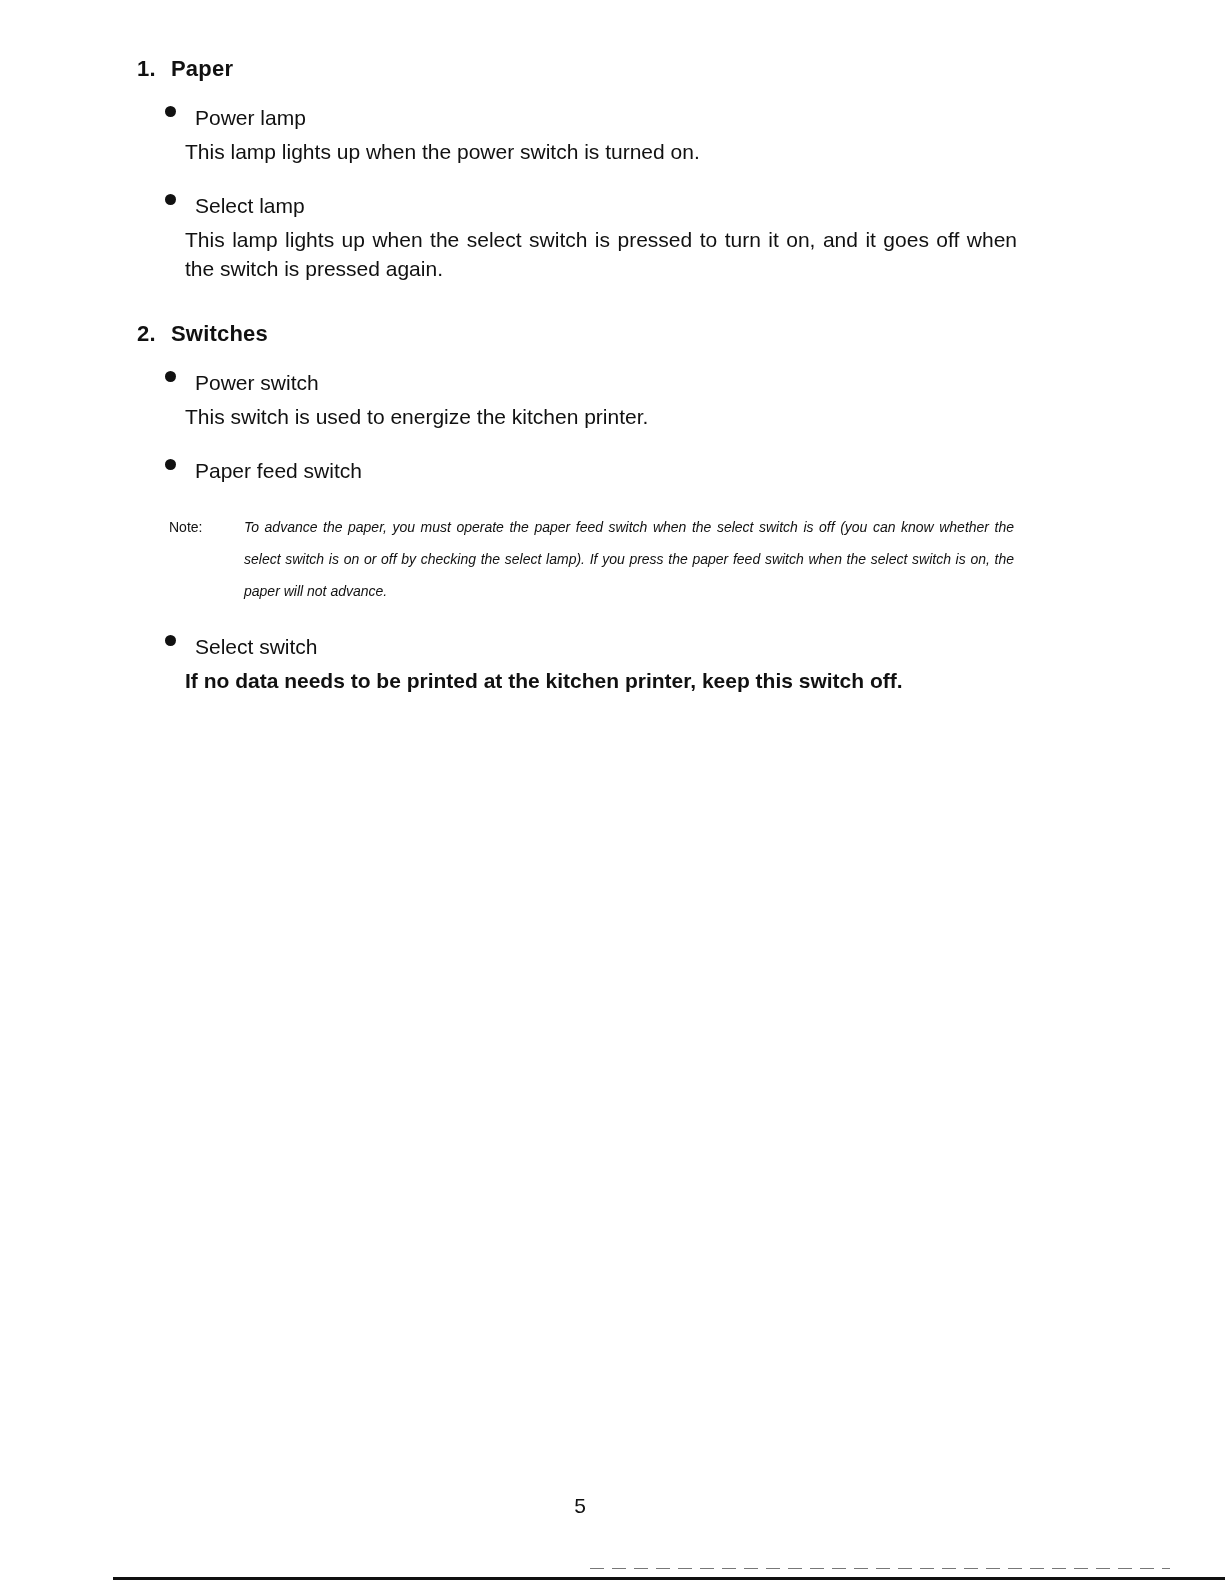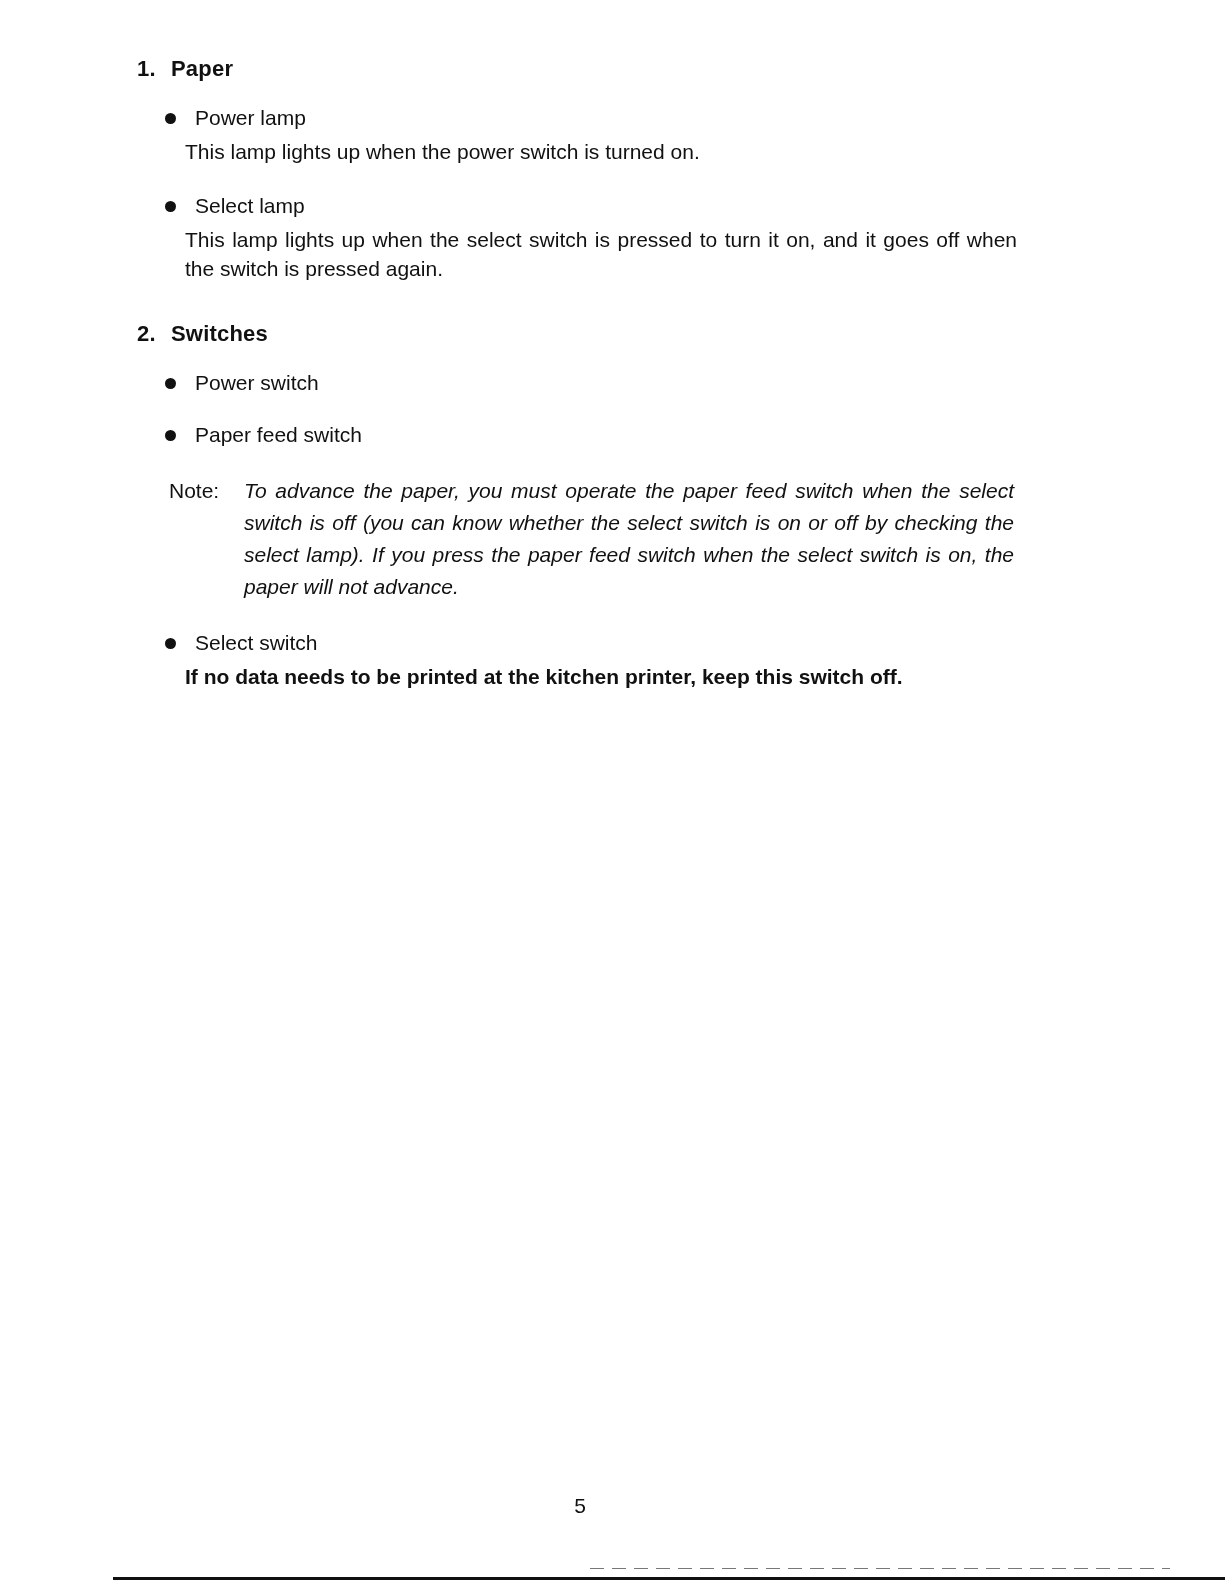--- a/index.html
+++ b/index.html
@@ -34,21 +34,21 @@
   .section-heading .num {
     width: 34px;
     flex: 0 0 auto;
   }
   .item {
     margin-left: 28px;
     margin-bottom: 28px;
   }
   .item-title-row {
     display: flex;
-    align-items: center;
+    align-items: flex-start;
     font-size: 21px;
     margin-bottom: 7px;
   }
   .bullet {
     width: 11px;
     height: 11px;
     border-radius: 50%;
     background: #111111;
     margin-right: 19px;
     flex: 0 0 auto;
@@ -57,21 +57,21 @@
     margin-left: 20px;
     font-size: 21px;
     line-height: 29px;
     text-align: justify;
   }
   .item-body p { margin: 0; }
   .note-block {
     display: flex;
     margin-left: 32px;
     margin-bottom: 28px;
-    font-size: 21px;
+    font-size: 14px;
     line-height: 32px;
   }
   .note-label {
     flex: 0 0 75px;
   }
   .note-body {
     width: 770px;
     text-align: justify;
     margin: 0;
     font-style: italic;
@@ -139,20 +139,23 @@
       <div class="section-heading">
         <span class="num">2.</span>
         <span>Switches</span>
       </div>
 
       <div class="item">
         <div class="item-title-row">
           <span class="bullet"></span>
           <span>Power switch</span>
         </div>
+        <div class="item-body">
+          <p>This switch is used to energize the kitchen printer.</p>
+        </div>
       </div>
 
       <div class="item">
         <div class="item-title-row">
           <span class="bullet"></span>
           <span>Paper feed switch</span>
         </div>
       </div>
 
       <div class="note-block">

